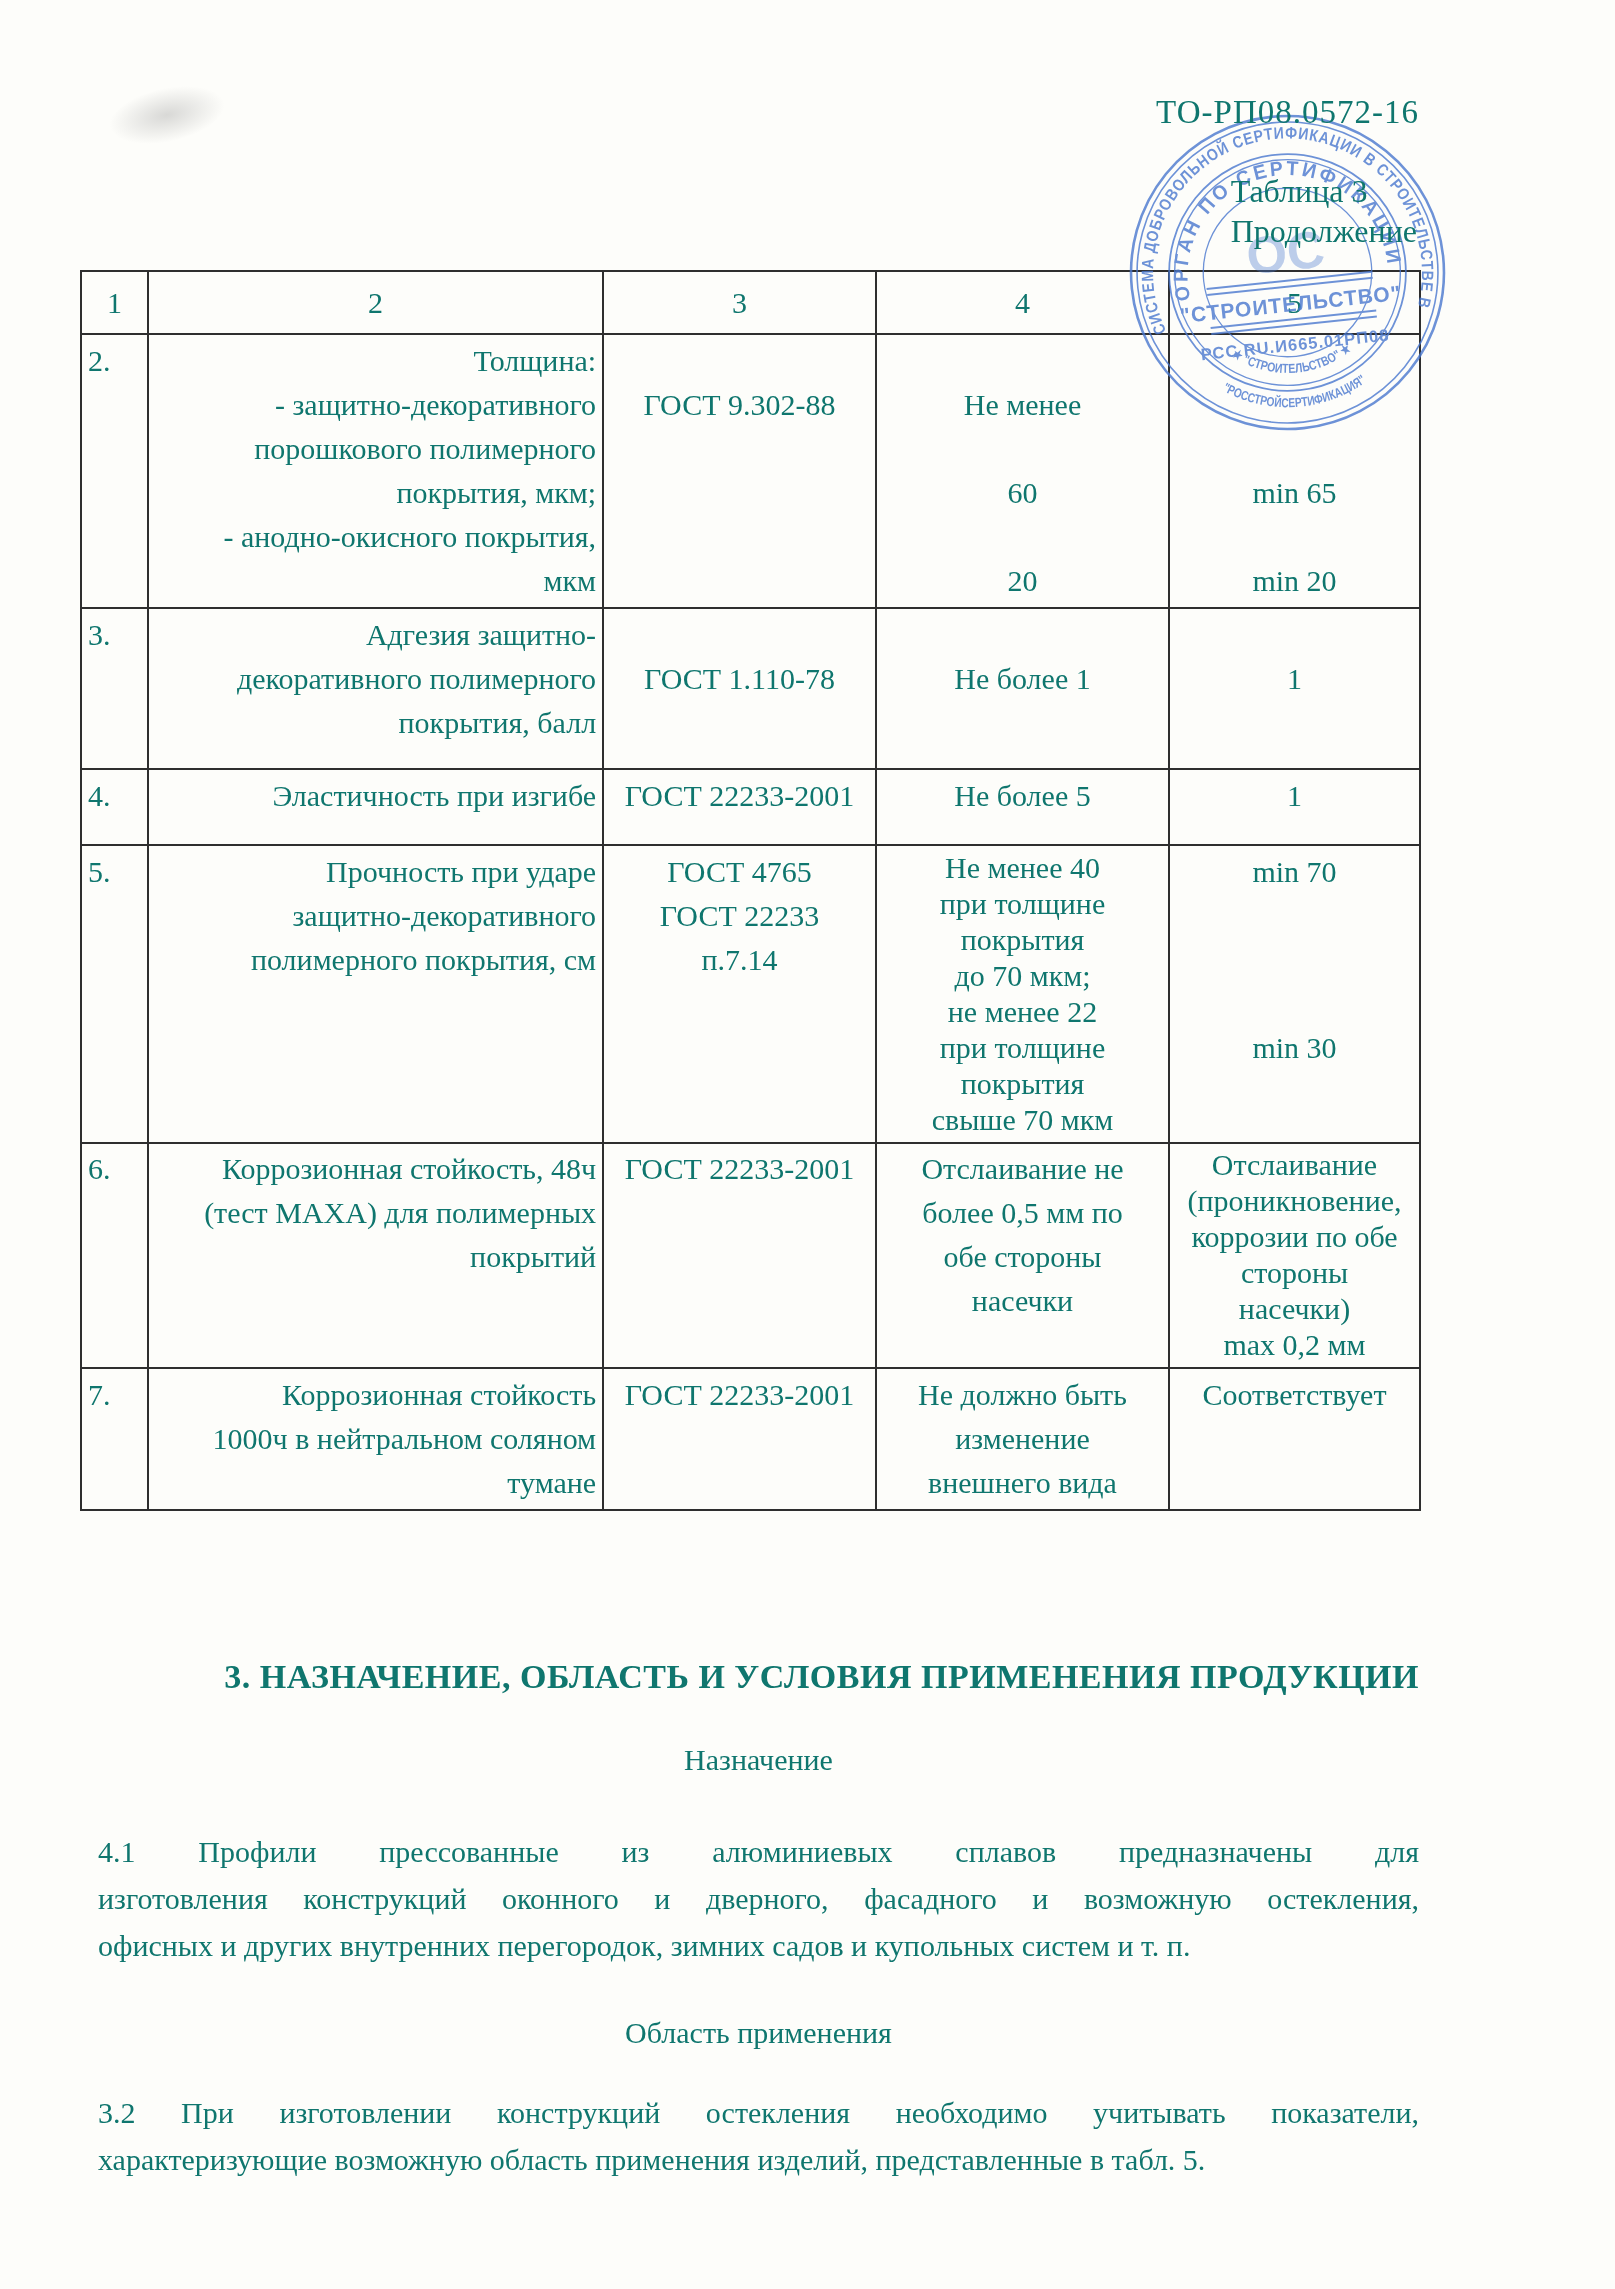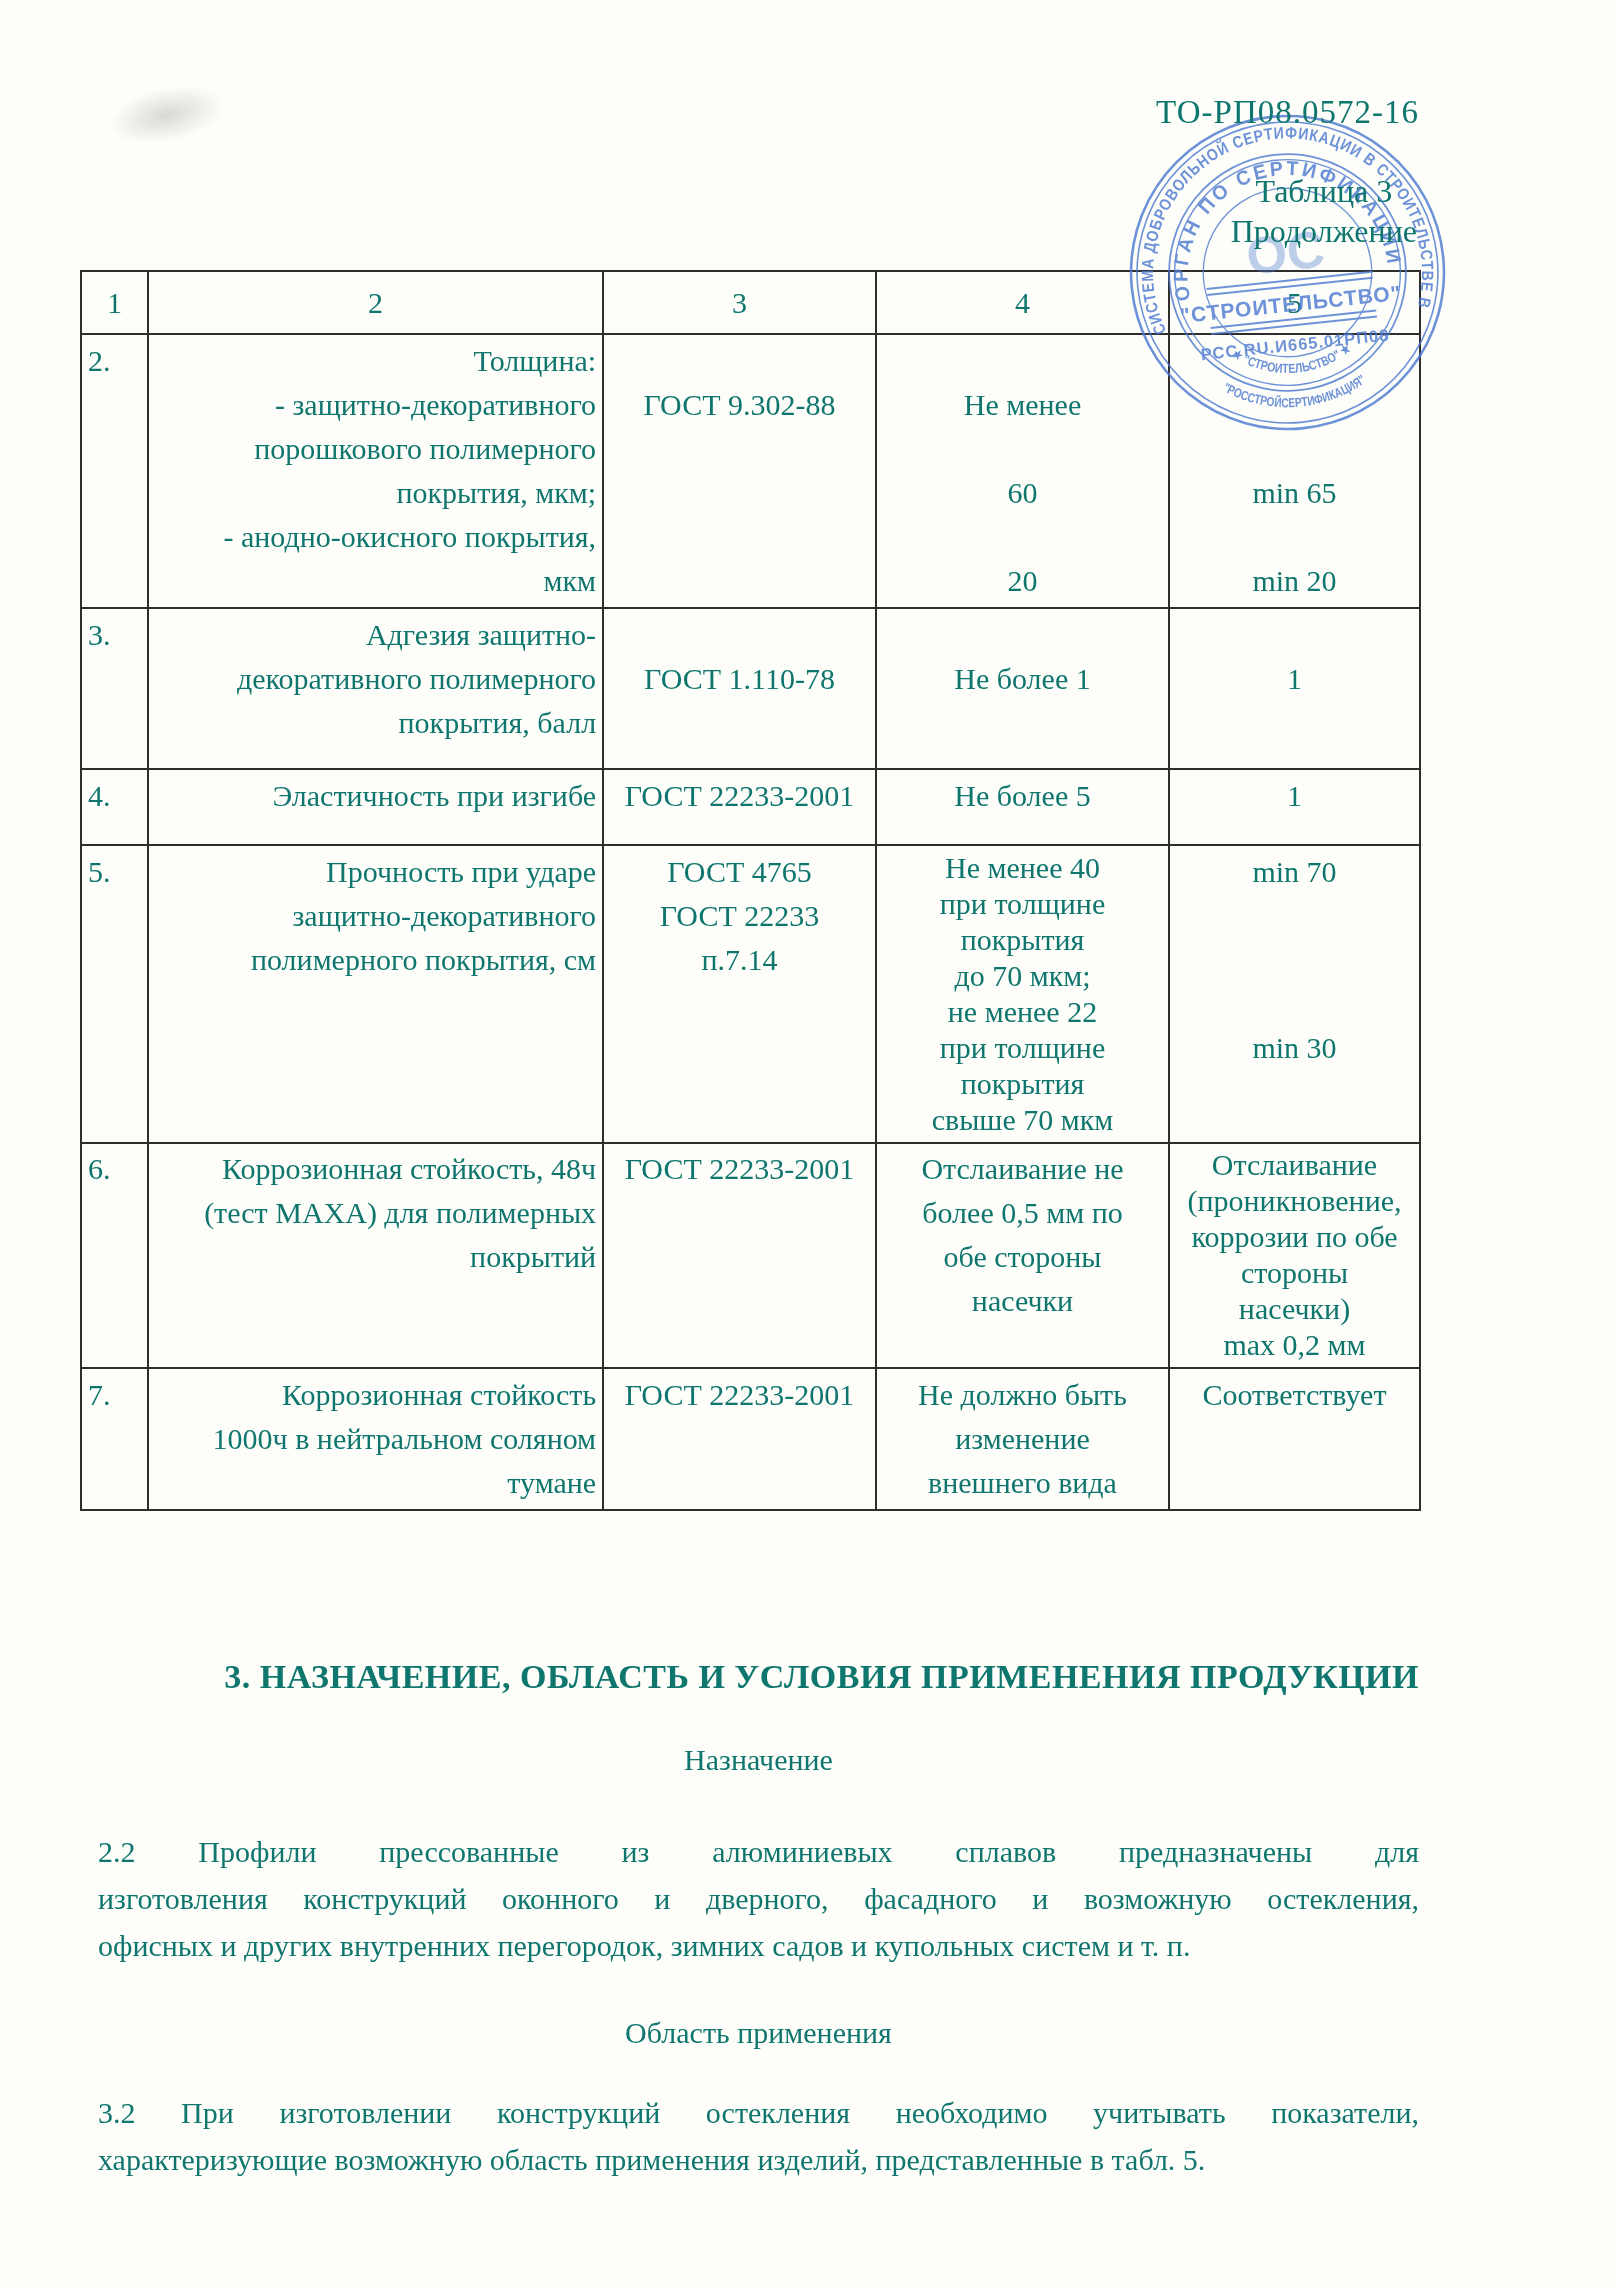--- a/index.html
+++ b/index.html
@@ -14,21 +14,21 @@
   .smudge{
     position:absolute;left:108px;top:88px;width:118px;height:54px;
     background:radial-gradient(ellipse at center, rgba(120,120,120,.28), rgba(120,120,120,0) 70%);
     transform:rotate(-12deg);border-radius:50%;
   }
   .doc-number{
     position:absolute;top:94px;right:196px;
     font-size:33px;letter-spacing:1px;z-index:6;
   }
   .head-note{
-    position:absolute;top:171px;right:198px;text-align:center;
+    position:absolute;top:171px;right:198px;text-align:left;
     font-size:32px;line-height:40px;z-index:6;
   }
   
   table.main{
     position:absolute;left:80px;top:270px;width:1339px;
     border-collapse:collapse;table-layout:fixed;
     font-size:30px;line-height:44px;z-index:1;
   }
   table.main td, table.main th{
     border:2px solid #2e2e2e;
@@ -228,21 +228,21 @@
 внешнего вида</td>
       <td class="c-act">Соответствует</td>
     </tr>
   </tbody>
     </table>
 
   <div class="section">
     <div class="sec-head">3.  НАЗНАЧЕНИЕ, ОБЛАСТЬ И УСЛОВИЯ ПРИМЕНЕНИЯ ПРОДУКЦИИ</div>
     <div class="sub-head">Назначение</div>
     <div class="para">
-      <div class="jl">2.2  Профили прессованные из алюминиевых сплавов предназначены для</div>
+      <div class="jl">4.1  Профили прессованные из алюминиевых сплавов предназначены для</div>
       <div class="jl">изготовления конструкций оконного и дверного, фасадного и возможную остекления,</div>
       <div class="ll">офисных и других внутренних перегородок, зимних садов и купольных систем  и т. п.</div>
     </div>
     <div class="sub-head">Область применения</div>
     <div class="para2">
       <div class="jl">3.2 При изготовлении конструкций остекления необходимо учитывать показатели,</div>
       <div class="ll">характеризующие возможную область применения изделий, представленные в табл. 5.</div>
     </div>
   </div>
 

